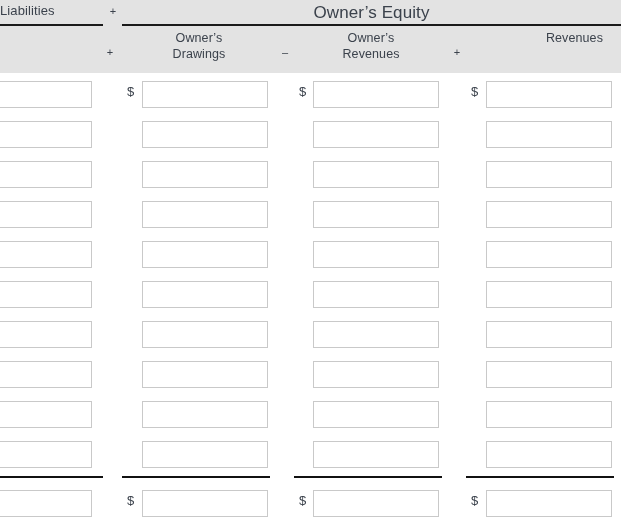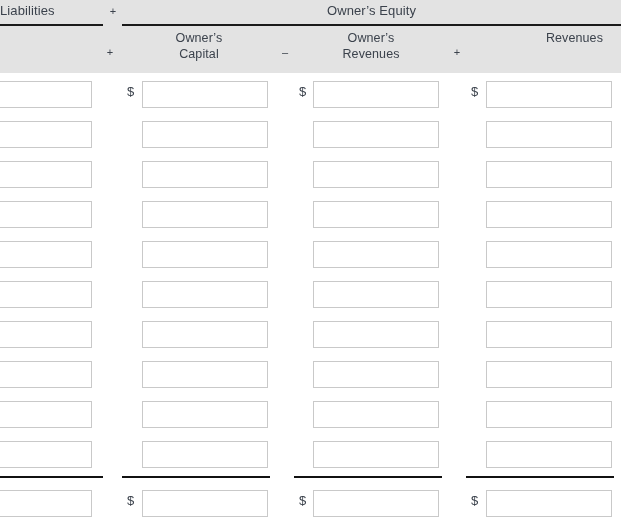--- a/index.html
+++ b/index.html
@@ -61,21 +61,21 @@
     width: 499px;
     height: 26px;
     border-bottom: 2px solid #1a1a1a;
     box-sizing: border-box;
   }
   .group-equity .lbl {
     position: absolute;
     left: 0; top: 3px;
     width: 499px;
     text-align: center;
-    font-size: 13px;
+    font-size: 17px;
     letter-spacing: .1px;
   }
 
   
   .colhead {
     position: absolute;
     top: 30px;
     font-size: 12.5px;
     line-height: 16px;
     text-align: center;
@@ -179,21 +179,21 @@
     <div class="group-equity">
       <span class="lbl">Owner’s Equity</span>
     </div>
   </div>
 
 
   <div class="op op-1">+</div>
 
   <div class="colhead ch-oc">
     <span class="l1">Owner’s</span>
-    <span class="l2">Capital</span>
+    <span class="l2">Drawings</span>
   </div>
 
   <div class="op op-2">–</div>
 
   <div class="colhead ch-od">
     <span class="l1">Owner’s</span>
     <span class="l2">Revenues</span>
   </div>
 
   <div class="op op-3">+</div>

